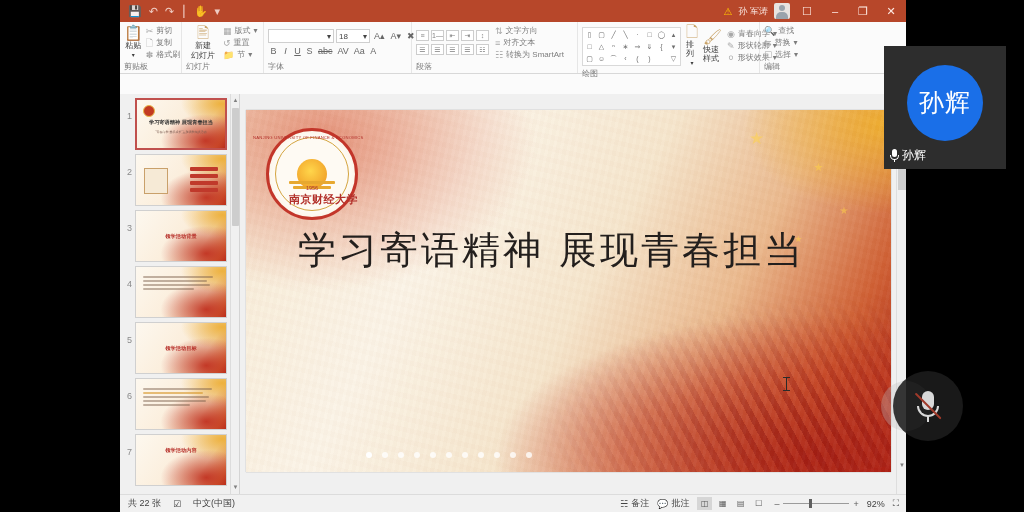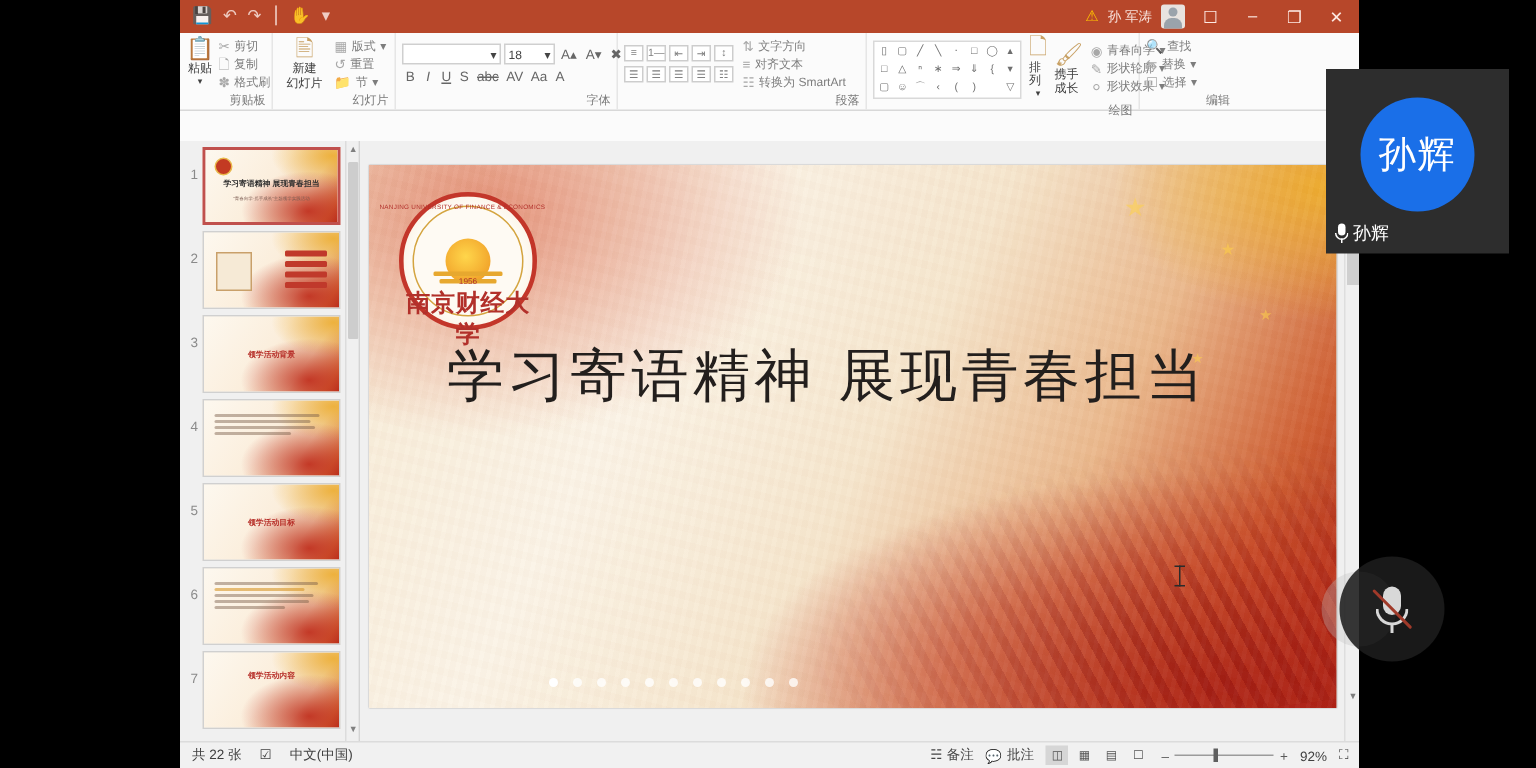--- a/index.html
+++ b/index.html
@@ -74,21 +74,21 @@
   
   .ribbon {
     height: 52px; background: #fbfbfb; border-bottom: 1px solid #d8d8d8;
     display: flex; align-items: stretch; position: relative;
   }
   .rgroup {
     display: flex; flex-direction: column; justify-content: space-between;
     border-right: 1px solid #e6e6e6; padding: 2px 4px 0 4px; position: relative;
   }
   .rgroup > .gbody { display: flex; flex: 1; align-items: center; gap: 3px; }
-  .glabel { font-size: 8px; color: #7b7b7b; text-align: right; padding-bottom: 1px; }
+  .glabel { font-size: 8px; color: #7b7b7b; text-align: left; padding-bottom: 1px; }
   .bigbtn {
     display: flex; flex-direction: column; align-items: center; justify-content: center;
     font-size: 8px; color: #404040; width: 34px; line-height: 9px; gap: 1px;
   }
   .bigbtn .ic { font-size: 15px; line-height: 15px; color: #c8a165; }
   .smallcol { display: flex; flex-direction: column; justify-content: center; gap: 2px; }
   .smallbtn {
     display: flex; align-items: center; gap: 3px;
     font-size: 8px; color: #7d7d7d; white-space: nowrap; line-height: 10px;
   }
@@ -213,22 +213,22 @@
   .logo-ray {
     position: absolute; left: 50%; transform: translateX(-50%);
     height: 2.6px; background: #e7a82f; border-radius: 1px;
   }
   .logo-arc-text {
     position: absolute; inset: 2px; font-size: 4.6px; color: #b2302a; letter-spacing: .2px;
   }
   .logo-arc-text span { position: absolute; left: 50%; top: 50%; transform-origin: 0 0; white-space: nowrap; }
   .logo-year { position: absolute; left: 0; right: 0; top: 62%; text-align: center; font-size: 5.5px; color: #b2302a; }
   .logo-cn {
-    position: absolute; left: 0; right: 0; top: 70%; text-align: center;
-    font-size: 16px; color: #b2302a; font-weight: bold; letter-spacing: .5px;
+    position: absolute; left: 0; right: 0; top: 70%; text-align: right;
+    font-size: 11px; color: #b2302a; font-weight: bold; letter-spacing: .5px;
   }
   .slide-title {
     position: absolute; left: 52px; top: 118px; right: 30px;
     font-size: 38px; color: #231f1d; letter-spacing: 3px; line-height: 44px;
     font-family: "DejaVu Sans", "Liberation Sans", sans-serif;
   }
   .slide-sub {
     position: absolute; right: 36px; top: 198px;
     font-size: 15px; color: #2b2724; letter-spacing: .6px;
   }
@@ -498,21 +498,21 @@
             <div></div>
             <div>▽</div>
           </div>
           <div class="bigbtn">
             <span class="ic">🗋</span>
             <span>排列</span>
             <span style="font-size:6px">▾</span>
           </div>
           <div class="bigbtn">
             <span class="ic">🖌</span>
-            <span>携手成长</span>
+            <span>快速样式</span>
           </div>
           <div class="smallcol">
             <div class="smallbtn">
               <span class="ic">◉</span>
               <span>青春向学</span>
               <span>▾</span>
             </div>
             <div class="smallbtn">
               <span class="ic">✎</span>
               <span>形状轮廓</span>

